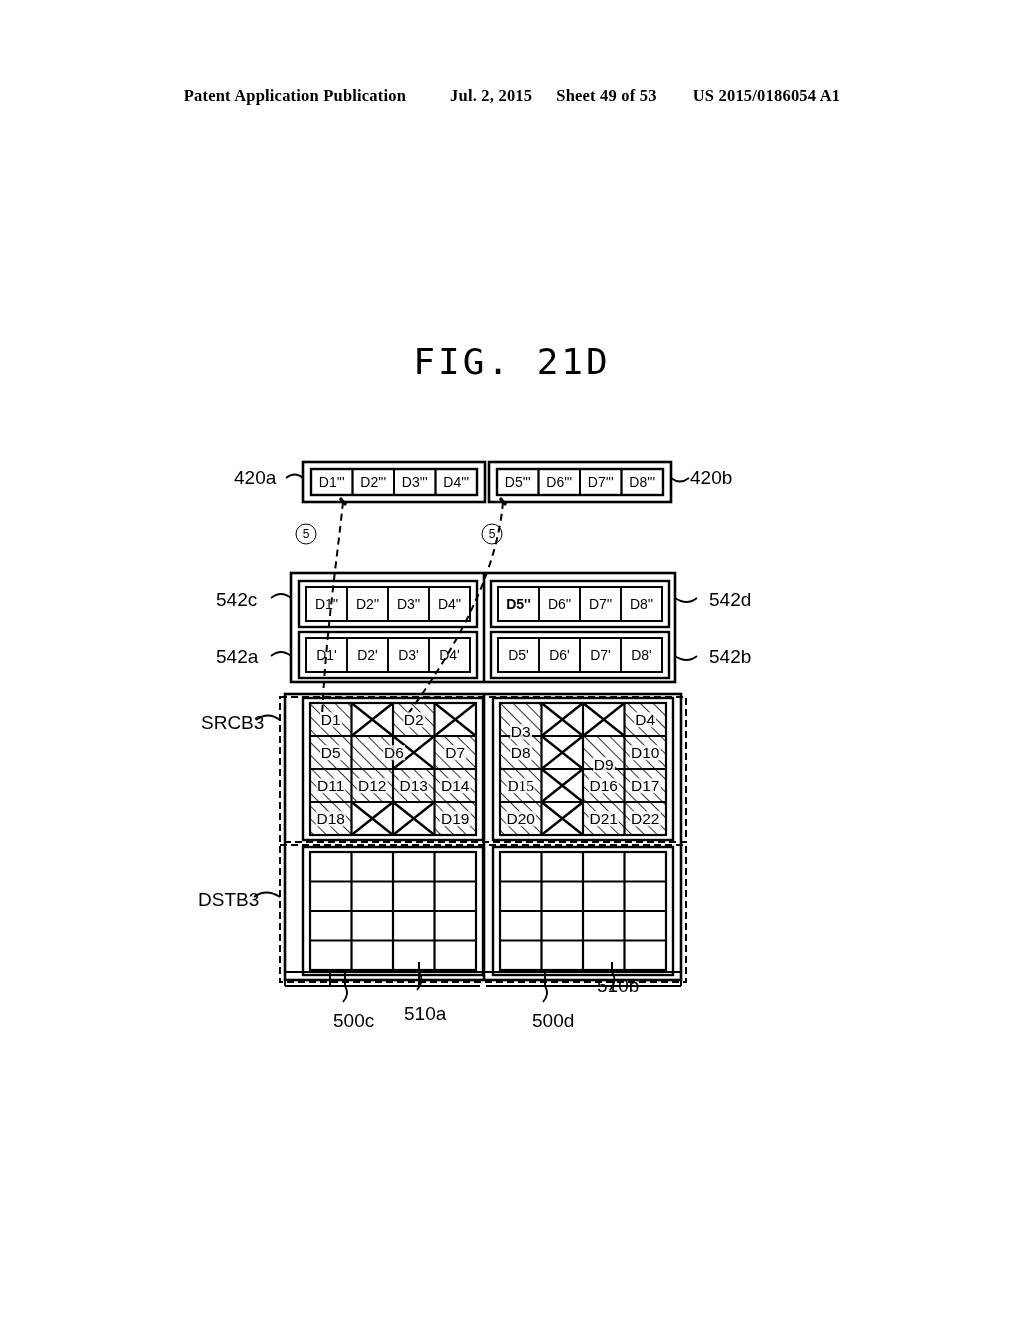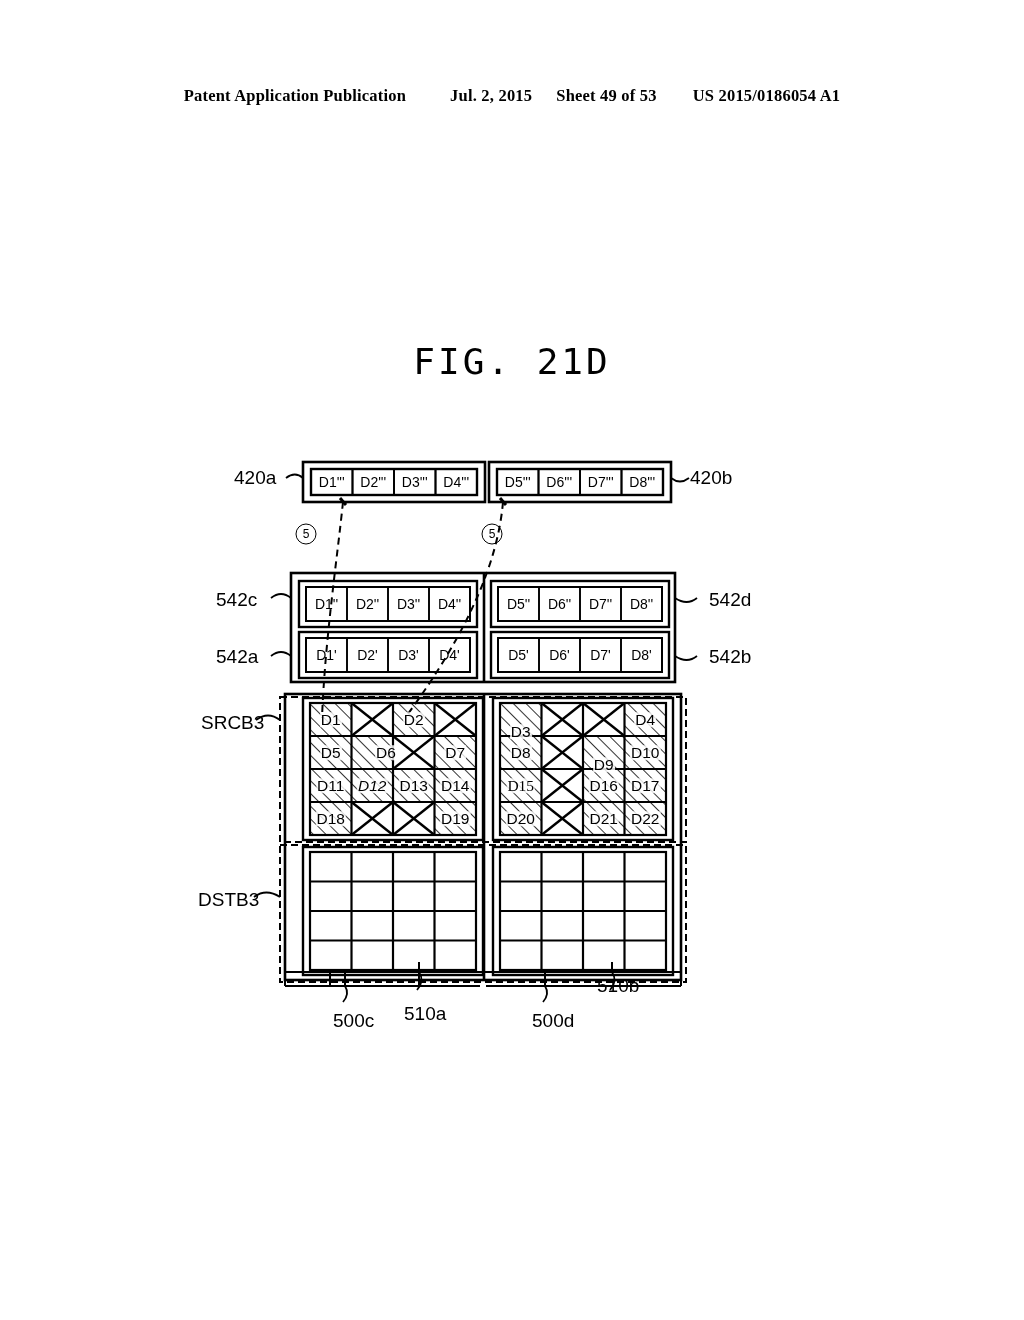--- a/index.html
+++ b/index.html
@@ -266,39 +266,39 @@
     <div class="cell-lbl" style="left: 414.75px; top: 482px;">D3'''</div>
     <div class="cell-lbl" style="left: 456.25px; top: 482px;">D4'''</div>
     <div class="cell-lbl" style="left: 517.75px; top: 482px;">D5'''</div>
     <div class="cell-lbl" style="left: 559.25px; top: 482px;">D6'''</div>
     <div class="cell-lbl" style="left: 600.75px; top: 482px;">D7'''</div>
     <div class="cell-lbl" style="left: 642.25px; top: 482px;">D8'''</div>
     <div class="cell-lbl" style="left: 326.5px; top: 604px;">D1''</div>
     <div class="cell-lbl" style="left: 367.5px; top: 604px;">D2''</div>
     <div class="cell-lbl" style="left: 408.5px; top: 604px;">D3''</div>
     <div class="cell-lbl" style="left: 449.5px; top: 604px;">D4''</div>
-    <div class="cell-lbl" style="left: 518.5px; top: 604px;">D5''</div>
+    <div class="cell-lbl" style="left: 518.5px; top: 604px; font-weight: bold;">D5''</div>
     <div class="cell-lbl" style="left: 559.5px; top: 604px;">D6''</div>
     <div class="cell-lbl" style="left: 600.5px; top: 604px;">D7''</div>
     <div class="cell-lbl" style="left: 641.5px; top: 604px;">D8''</div>
     <div class="cell-lbl" style="left: 326.5px; top: 655px;">D1'</div>
     <div class="cell-lbl" style="left: 367.5px; top: 655px;">D2'</div>
     <div class="cell-lbl" style="left: 408.5px; top: 655px;">D3'</div>
     <div class="cell-lbl" style="left: 449.5px; top: 655px;">D4'</div>
     <div class="cell-lbl" style="left: 518.5px; top: 655px;">D5'</div>
     <div class="cell-lbl" style="left: 559.5px; top: 655px;">D6'</div>
     <div class="cell-lbl" style="left: 600.5px; top: 655px;">D7'</div>
     <div class="cell-lbl" style="left: 641.5px; top: 655px;">D8'</div>
     <div class="reg-lbl" style="left: 330.75px; top: 719.5px; background: rgba(255, 255, 255, 0.82); padding: 0px 1px;">D1</div>
     <div class="reg-lbl" style="left: 413.75px; top: 719.5px; background: rgba(255, 255, 255, 0.82); padding: 0px 1px;">D2</div>
     <div class="reg-lbl" style="left: 330.75px; top: 752.5px; background: rgba(255, 255, 255, 0.82); padding: 0px 1px;">D5</div>
-    <div class="reg-lbl" style="left: 386px; top: 752.5px; background: rgba(255, 255, 255, 0.82); padding: 0px 1px;">D6</div>
+    <div class="reg-lbl" style="left: 394px; top: 752.5px; background: rgba(255, 255, 255, 0.82); padding: 0px 1px;">D6</div>
     <div class="reg-lbl" style="left: 455.25px; top: 752.5px; background: rgba(255, 255, 255, 0.82); padding: 0px 1px;">D7</div>
     <div class="reg-lbl" style="left: 330.75px; top: 785.5px; background: rgba(255, 255, 255, 0.82); padding: 0px 1px;">D11</div>
-    <div class="reg-lbl" style="left: 372.25px; top: 785.5px; background: rgba(255, 255, 255, 0.82); padding: 0px 1px; font-style: italic;">D12</div>
+    <div class="reg-lbl" style="left: 372.25px; top: 785.5px; background: rgba(255, 255, 255, 0.82); padding: 0px 1px;">D12</div>
     <div class="reg-lbl" style="left: 413.75px; top: 785.5px; background: rgba(255, 255, 255, 0.82); padding: 0px 1px;">D13</div>
     <div class="reg-lbl" style="left: 455.25px; top: 785.5px; background: rgba(255, 255, 255, 0.82); padding: 0px 1px;">D14</div>
     <div class="reg-lbl" style="left: 330.75px; top: 818.5px; background: rgba(255, 255, 255, 0.82); padding: 0px 1px;">D18</div>
     <div class="reg-lbl" style="left: 455.25px; top: 818.5px; background: rgba(255, 255, 255, 0.82); padding: 0px 1px;">D19</div>
     <div class="reg-lbl" style="left: 520.75px; top: 719.5px; background: rgba(255, 255, 255, 0.82); padding: 0px 1px; margin-top: 12px;">D3</div>
     <div class="reg-lbl" style="left: 645.25px; top: 719.5px; background: rgba(255, 255, 255, 0.82); padding: 0px 1px;">D4</div>
     <div class="reg-lbl" style="left: 520.75px; top: 752.5px; background: rgba(255, 255, 255, 0.82); padding: 0px 1px;">D8</div>
     <div class="reg-lbl" style="left: 603.75px; top: 752.5px; background: rgba(255, 255, 255, 0.82); padding: 0px 1px; margin-top: 12px;">D9</div>
     <div class="reg-lbl" style="left: 645.25px; top: 752.5px; background: rgba(255, 255, 255, 0.82); padding: 0px 1px;">D10</div>
     <div class="reg-lbl" style="left: 520.75px; top: 785.5px; background: rgba(255, 255, 255, 0.82); padding: 0px 1px; font-family: Liberation Serif, serif;">D15</div>

